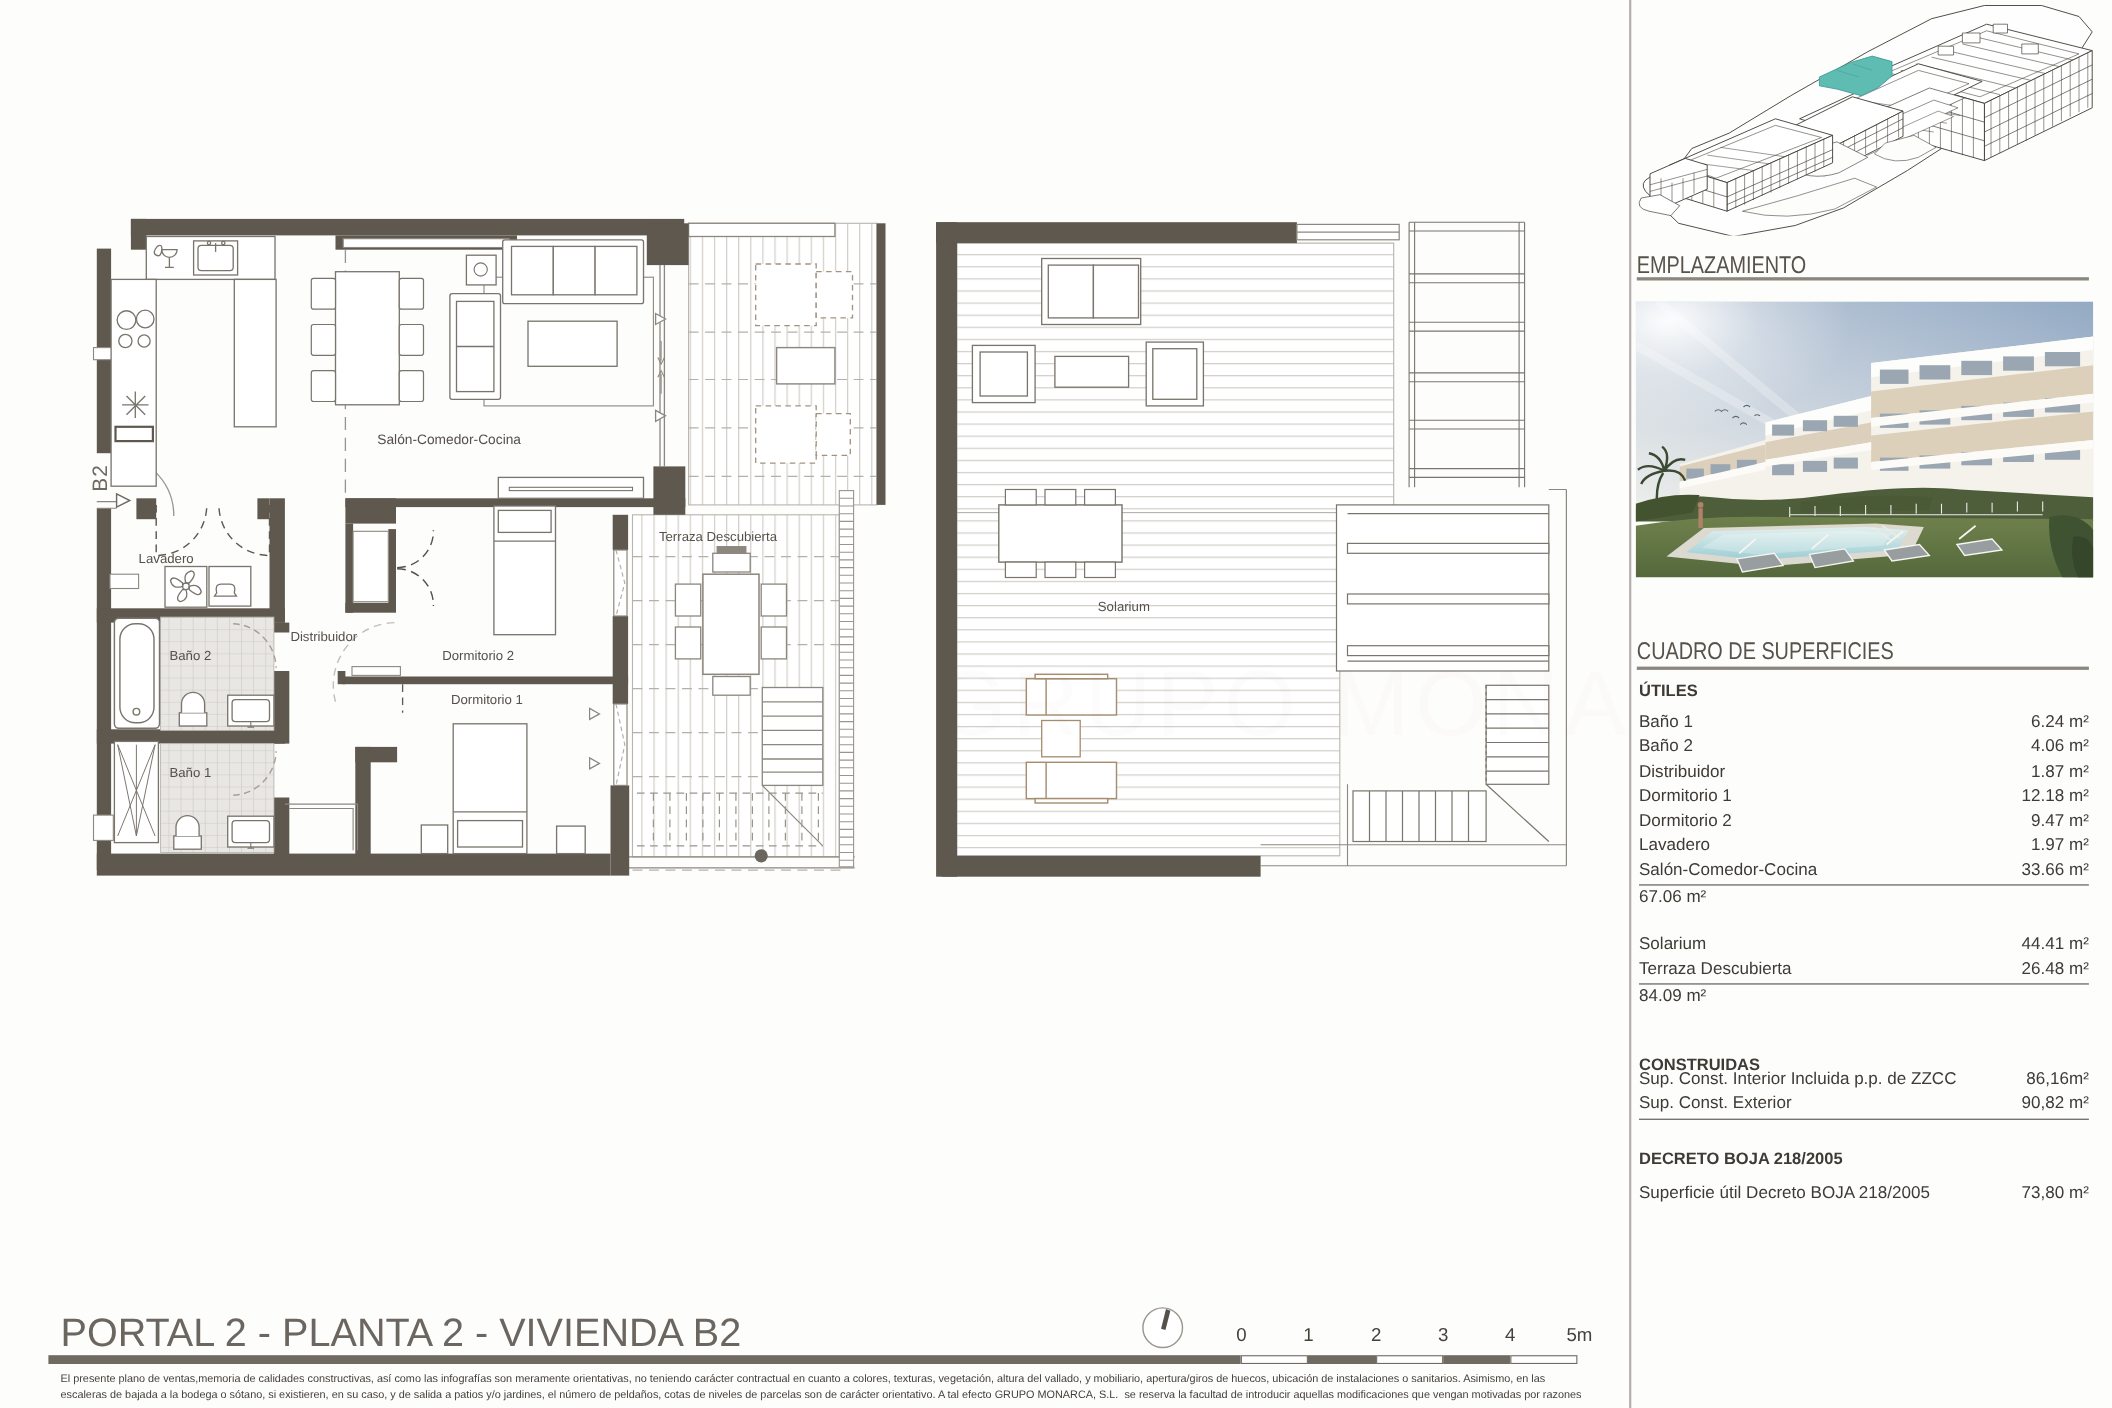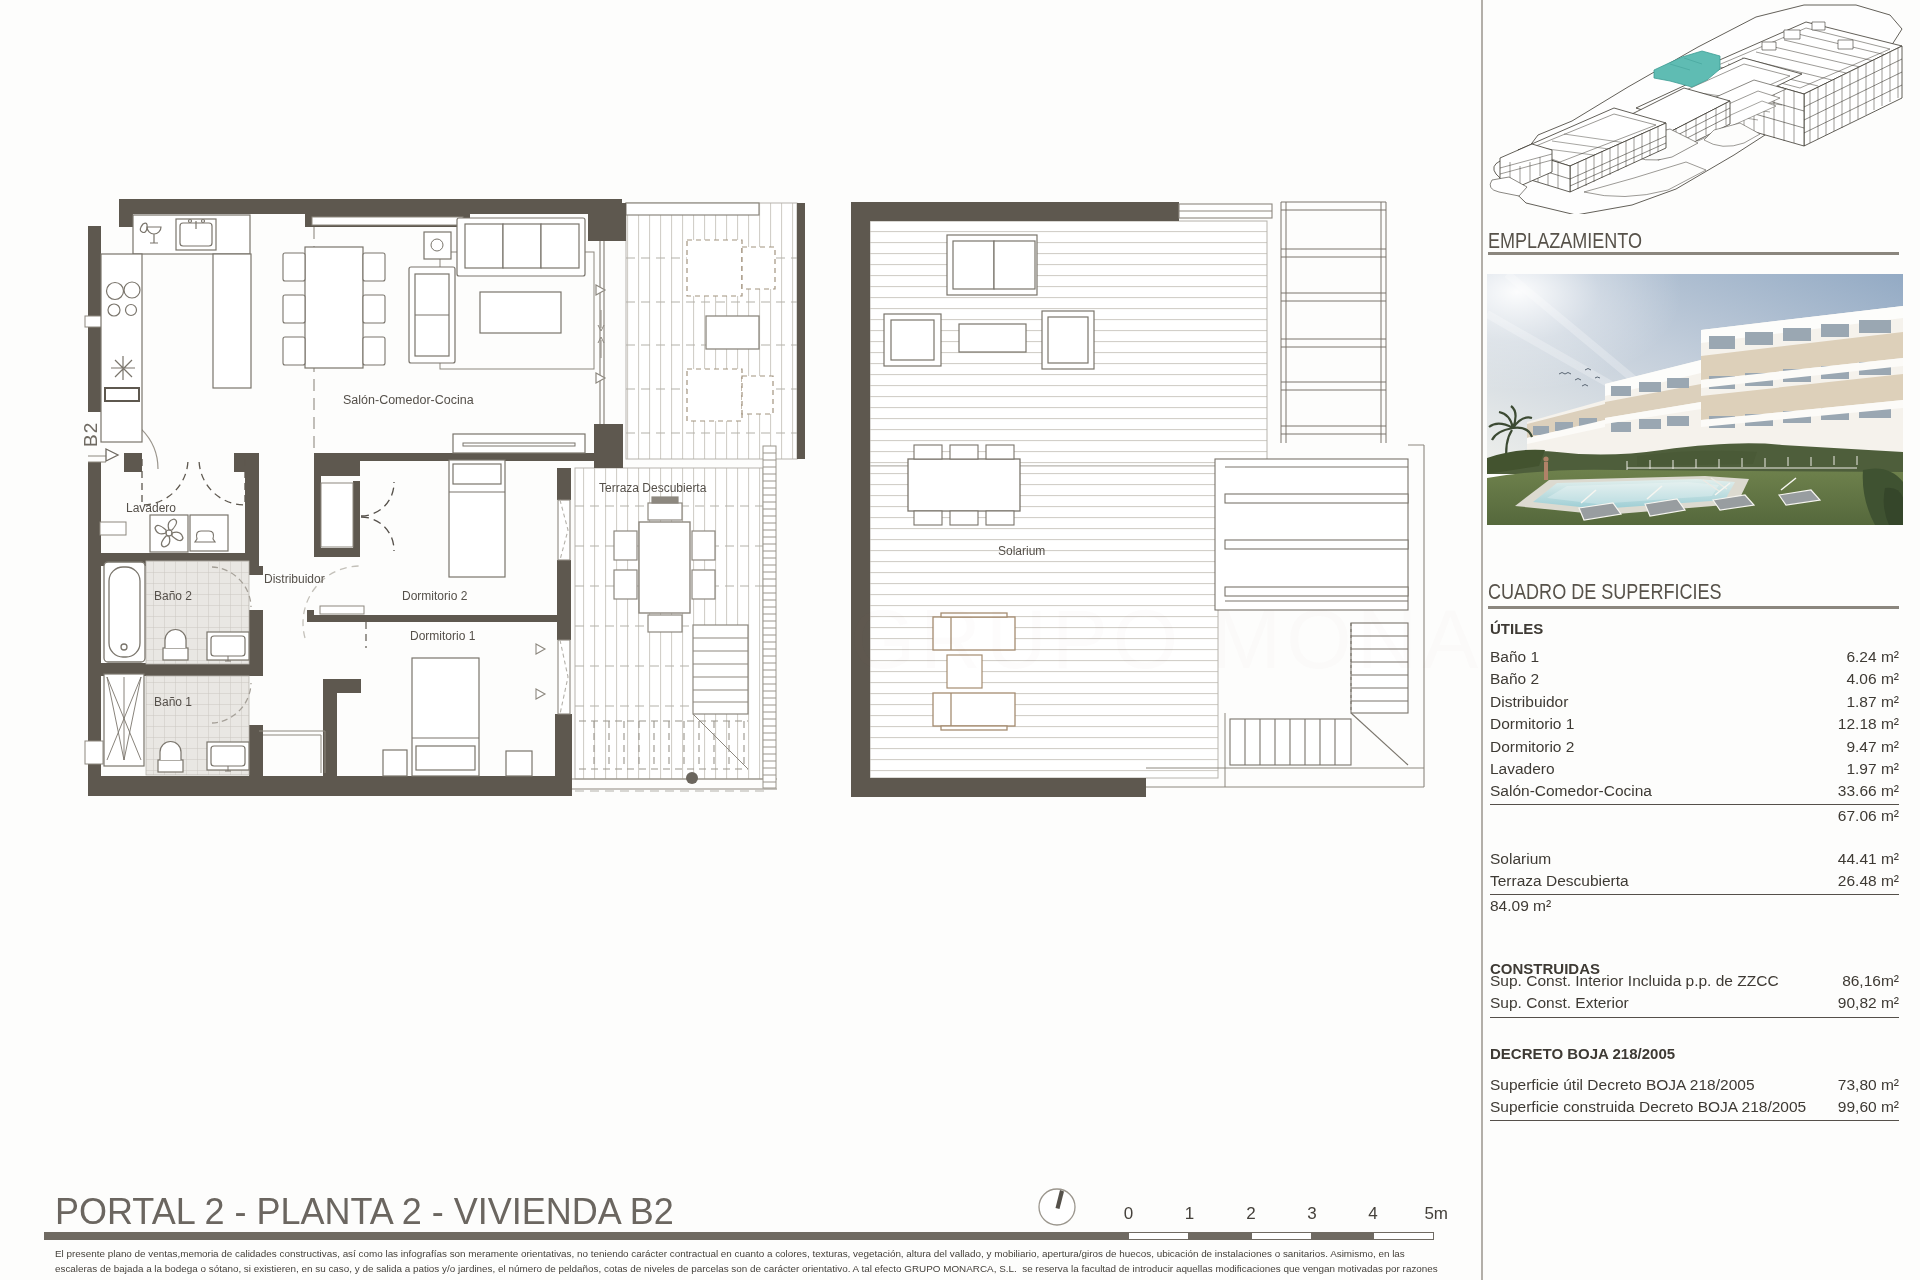--- a/index.html
+++ b/index.html
@@ -631,41 +631,40 @@
 <div class="abs" style="left:1490px;top:620px;font-size:15px;font-weight:bold;color:#3e3a34">ÚTILES</div>
 
 <div class="abs" style="left:1490px;top:646px;width:409px;font-size:15.5px;color:#3e3a34;line-height:22.4px">
   <div style="position:relative">Baño 1<span style="position:absolute;right:0">6.24 m²</span></div>
   <div style="position:relative">Baño 2<span style="position:absolute;right:0">4.06 m²</span></div>
   <div style="position:relative">Distribuidor<span style="position:absolute;right:0">1.87 m²</span></div>
   <div style="position:relative">Dormitorio 1<span style="position:absolute;right:0">12.18 m²</span></div>
   <div style="position:relative">Dormitorio 2<span style="position:absolute;right:0">9.47 m²</span></div>
   <div style="position:relative">Lavadero<span style="position:absolute;right:0">1.97 m²</span></div>
   <div style="position:relative;border-bottom:1.5px solid #55504a;padding-bottom:1px">Salón-Comedor-Cocina<span style="position:absolute;right:0">33.66 m²</span></div>
-  <div style="text-align:right">67.06 m²</div>
+  <div style="">67.06 m²</div>
 </div>
 
 <div class="abs" style="left:1490px;top:848px;width:409px;font-size:15.5px;color:#3e3a34;line-height:22.4px">
   <div style="position:relative">Solarium<span style="position:absolute;right:0">44.41 m²</span></div>
   <div style="position:relative;border-bottom:1.5px solid #55504a;padding-bottom:1px">Terraza Descubierta<span style="position:absolute;right:0">26.48 m²</span></div>
   <div style="text-align:left">84.09 m²</div>
 </div>
 
 <div class="abs" style="left:1490px;top:960px;font-size:15px;font-weight:bold;color:#3e3a34">CONSTRUIDAS</div>
 
 <div class="abs" style="left:1490px;top:970px;width:409px;font-size:15.5px;color:#3e3a34;line-height:22.4px">
   <div style="position:relative">Sup. Const. Interior Incluida p.p. de ZZCC<span style="position:absolute;right:0">86,16m²</span></div>
   <div style="position:relative;border-bottom:1.5px solid #55504a;padding-bottom:2px">Sup. Const. Exterior<span style="position:absolute;right:0">90,82 m²</span></div>
 </div>
 
 <div class="abs" style="left:1490px;top:1045px;font-size:15px;font-weight:bold;color:#3e3a34">DECRETO BOJA 218/2005</div>
 
 <div class="abs" style="left:1490px;top:1074px;width:409px;font-size:15.5px;color:#3e3a34;line-height:22.4px">
   <div style="position:relative">Superficie útil Decreto BOJA 218/2005<span style="position:absolute;right:0">73,80 m²</span></div>
-  <div style="position:relative;border-bottom:1.5px solid #55504a;padding-bottom:1px">Superficie construida Decreto BOJA 218/2005<span style="position:absolute;right:0">99,60 m²</span></div>
 </div>
 
 <div class="abs" style="left:55px;top:1191px;font-size:36px;color:#6b6660;letter-spacing:0px">PORTAL 2 - PLANTA 2 - VIVIENDA B2</div>
 
 <div class="abs" style="left:44px;top:1232px;width:1084px;height:8px;background:#6f6a62"></div>
 
 <svg class="abs" style="left:1036px;top:1186px" width="42" height="42" viewBox="0 0 42 42">
   <circle cx="21" cy="21" r="18" fill="#fff" stroke="#9b968d" stroke-width="1.3"></circle>
   <path d="M19.5,22 L24,4 L28,5.5 L23.5,23 z" fill="#55514a"></path>
 </svg>
@@ -674,15 +673,15 @@
 <div class="abs" style="left:1189px;top:1232px;width:62px;height:8px;background:#6f6a62"></div>
 <div class="abs" style="left:1251px;top:1232px;width:61px;height:8px;background:#fff;border:1px solid #6f6a62;box-sizing:border-box"></div>
 <div class="abs" style="left:1312px;top:1232px;width:61px;height:8px;background:#6f6a62"></div>
 <div class="abs" style="left:1373px;top:1232px;width:61px;height:8px;background:#fff;border:1px solid #6f6a62;box-sizing:border-box"></div>
 
 <div class="abs" style="left:1123px;top:1204px;width:11px;text-align:center;font-size:17px;color:#45413b">0</div>
 <div class="abs" style="left:1184px;top:1204px;width:11px;text-align:center;font-size:17px;color:#45413b">1</div>
 <div class="abs" style="left:1245px;top:1204px;width:12px;text-align:center;font-size:17px;color:#45413b">2</div>
 <div class="abs" style="left:1306px;top:1204px;width:12px;text-align:center;font-size:17px;color:#45413b">3</div>
 <div class="abs" style="left:1367px;top:1204px;width:12px;text-align:center;font-size:17px;color:#45413b">4</div>
-<div class="abs" style="left:1424px;top:1204px;width:24px;text-align:right;font-size:17px;color:#45413b">5m</div>
+<div class="abs" style="left:1424px;top:1204px;width:24px;text-align:left;font-size:17px;color:#45413b">5m</div>
 
 <div class="abs" style="left:55px;top:1246px;width:1384px;font-size:9.9px;line-height:15.4px;color:#45413b;white-space:nowrap">El presente plano de ventas,memoria de calidades constructivas, así como las infografías son meramente orientativas, no teniendo carácter contractual en cuanto a colores, texturas, vegetación, altura del vallado, y mobiliario, apertura/giros de huecos, ubicación de instalaciones o sanitarios. Asimismo, en las<br>escaleras de bajada a la bodega o sótano, si existieren, en su caso, y de salida a patios y/o jardines, el número de peldaños, cotas de niveles de parcelas son de carácter orientativo. A tal efecto GRUPO MONARCA, S.L.&nbsp; se reserva la facultad de introducir aquellas modificaciones que vengan motivadas por razones<br>técnicas, o urbanísticas, o las derivadas de licencias u otras autorizaciones administrativas que fuera necesario obtener, o por exigencias constructivas, jurídicas o comerciales, sin que ello implique menoscabo en el nivel global de calidades.</div>
 
 </body></html>

